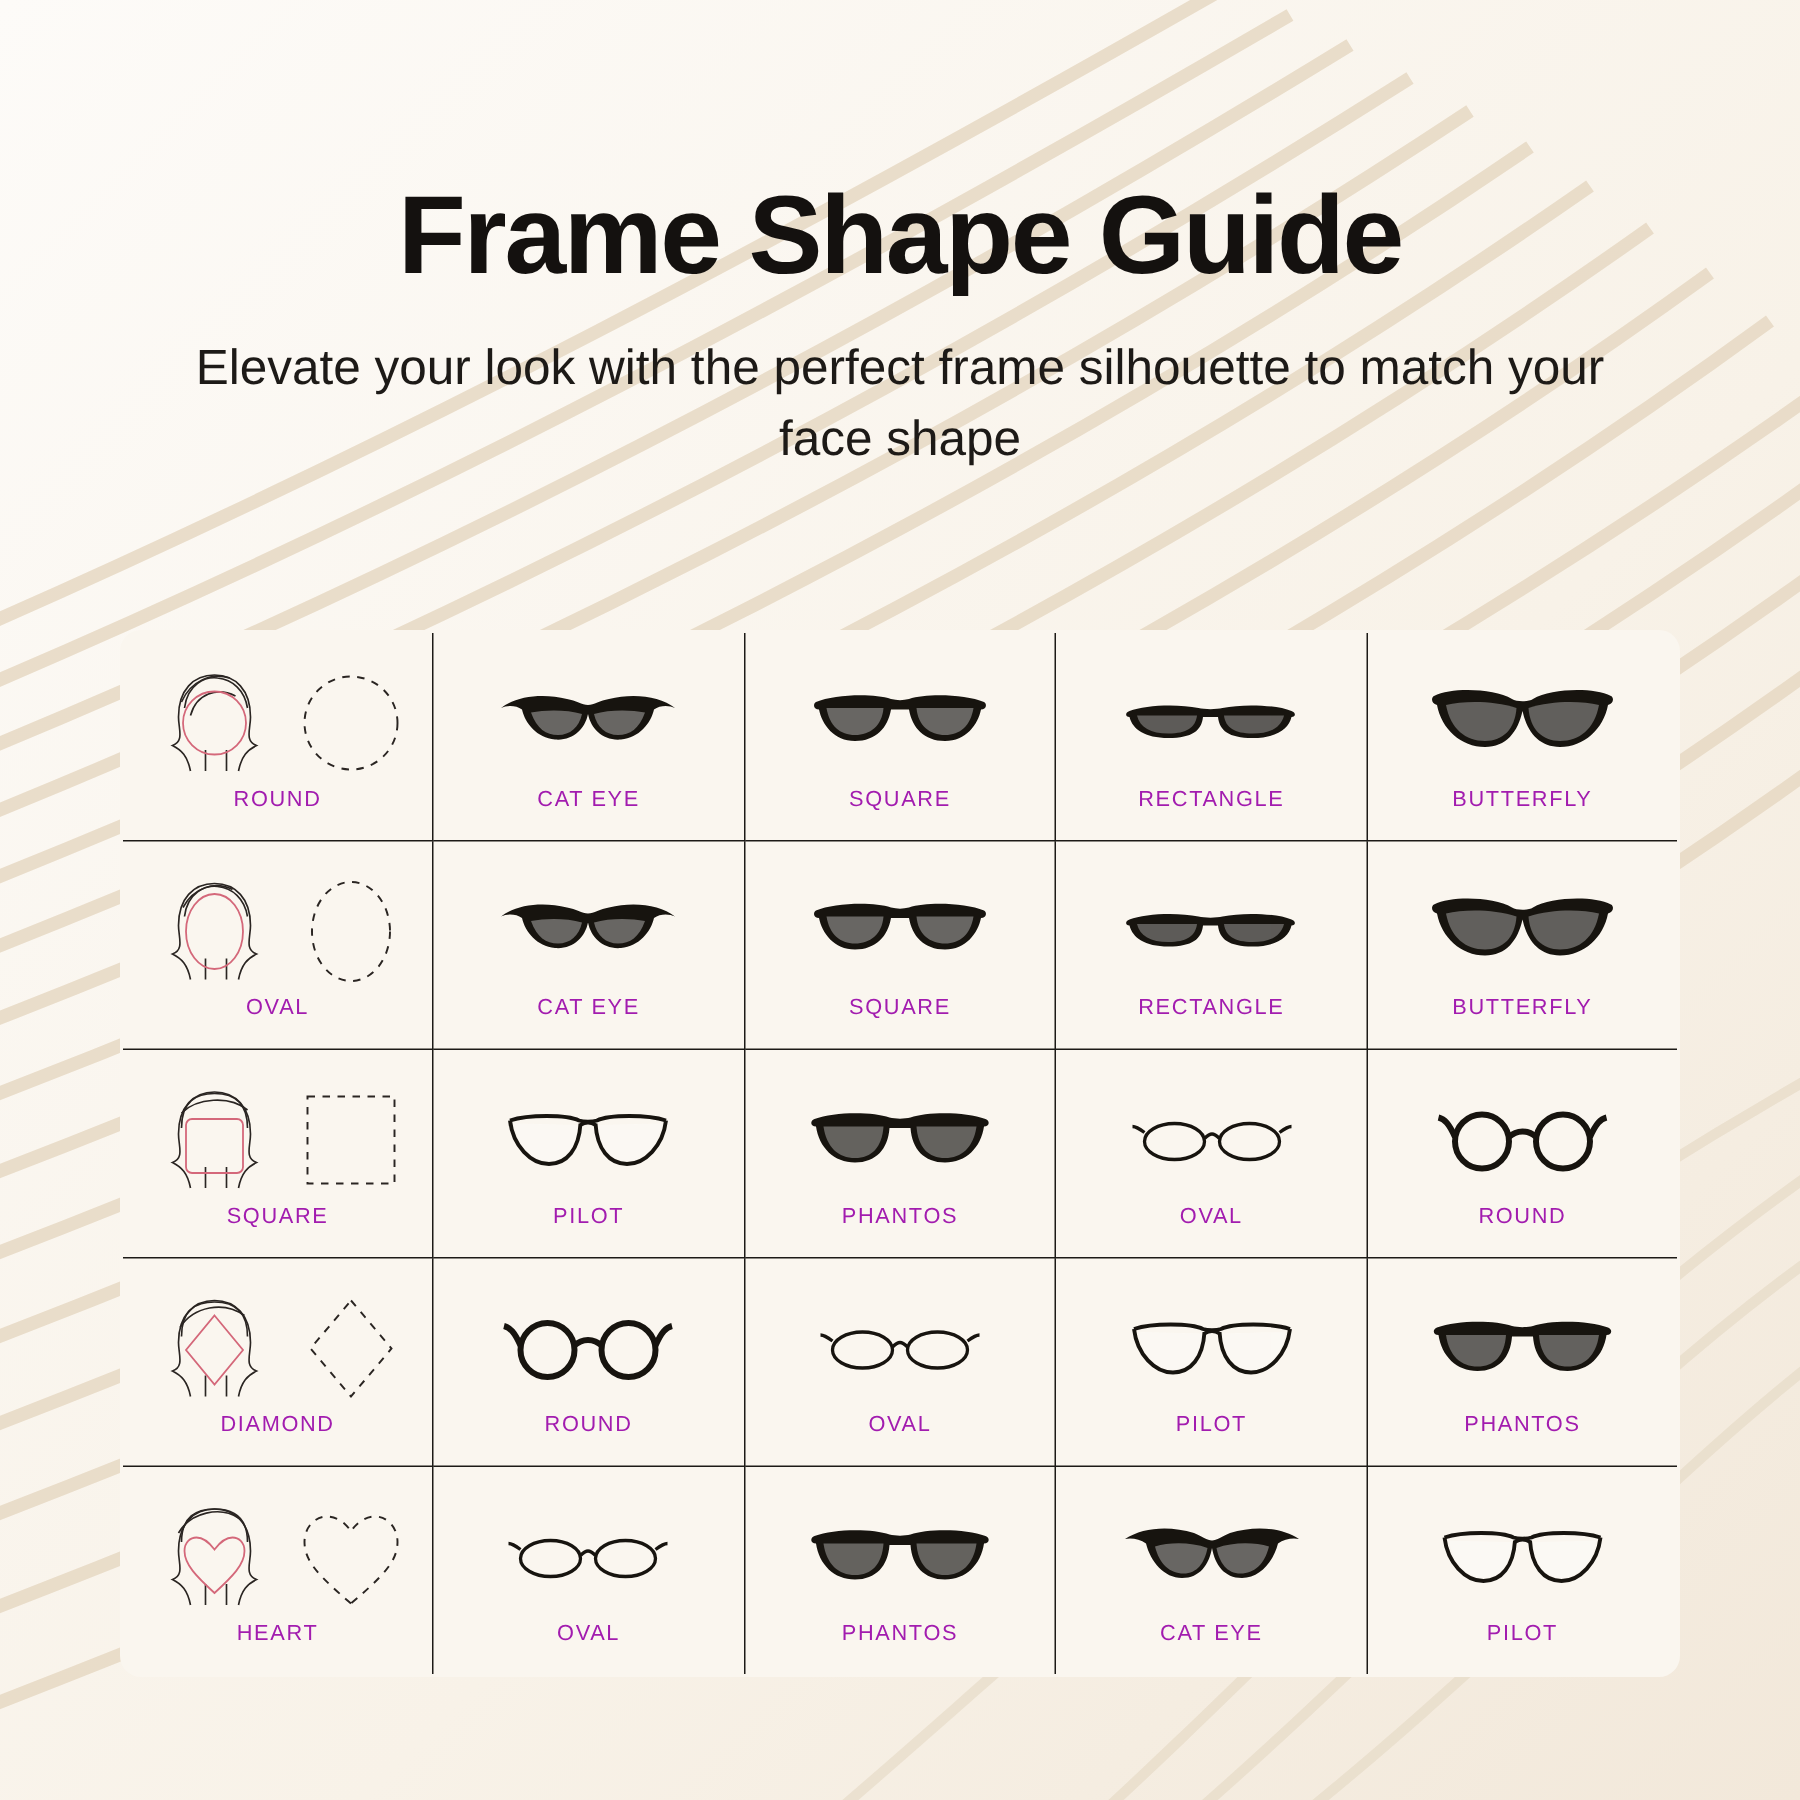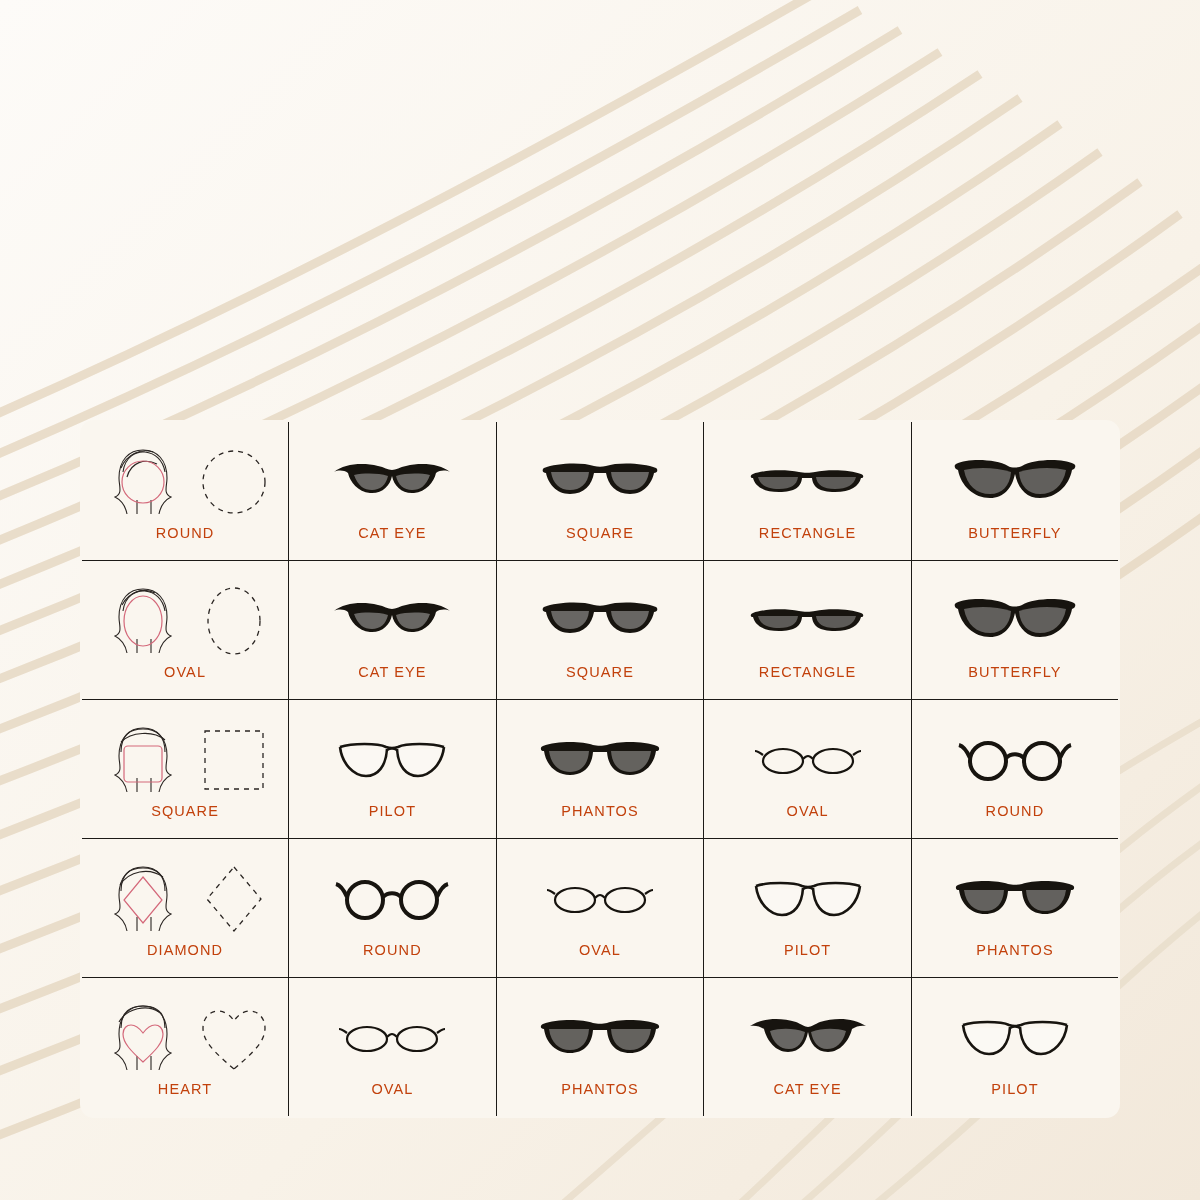--- a/index.html
+++ b/index.html
@@ -81,21 +81,21 @@
   }
   .art {
     height: 82px;
     display: flex;
     align-items: center;
     justify-content: center;
   }
   .lbl {
     font-size: 14.5px;
     letter-spacing: 1.1px;
-    color: #c2410c;
+    color: #a21caf;
     text-transform: uppercase;
   }
   .face-cell .art {
     gap: 6px;
   }
   svg { display: block; }
 </style>
 </head>
 <body>
 
@@ -128,20 +128,24 @@
       <path d="M-40,1150 C 400,982 950,732 1350,404"></path>
     </g>
     <g stroke="#eadfcd" fill="none" stroke-width="7" opacity="0.9">
       <path d="M700,1240 C 880,1080 1030,900 1240,760"></path>
       <path d="M760,1240 C 940,1090 1080,920 1250,810"></path>
       <path d="M830,1240 C 1000,1110 1130,960 1260,870"></path>
       <path d="M520,1240 C 700,1090 880,900 1240,700"></path>
     </g>
   </svg>
 
+  <div class="header">
+    <h1 class="title">Frame Shape Guide</h1>
+    <p class="subtitle">Elevate your look with the perfect frame silhouette to match your face shape</p>
+  </div>
 
   <div class="table-wrap">
     <table class="guide">
       <tbody>
 
         <tr>
           <td>
             <div class="cell face-cell">
               <div class="art">
                 <svg width="92" height="80" viewBox="0 0 92 80">

